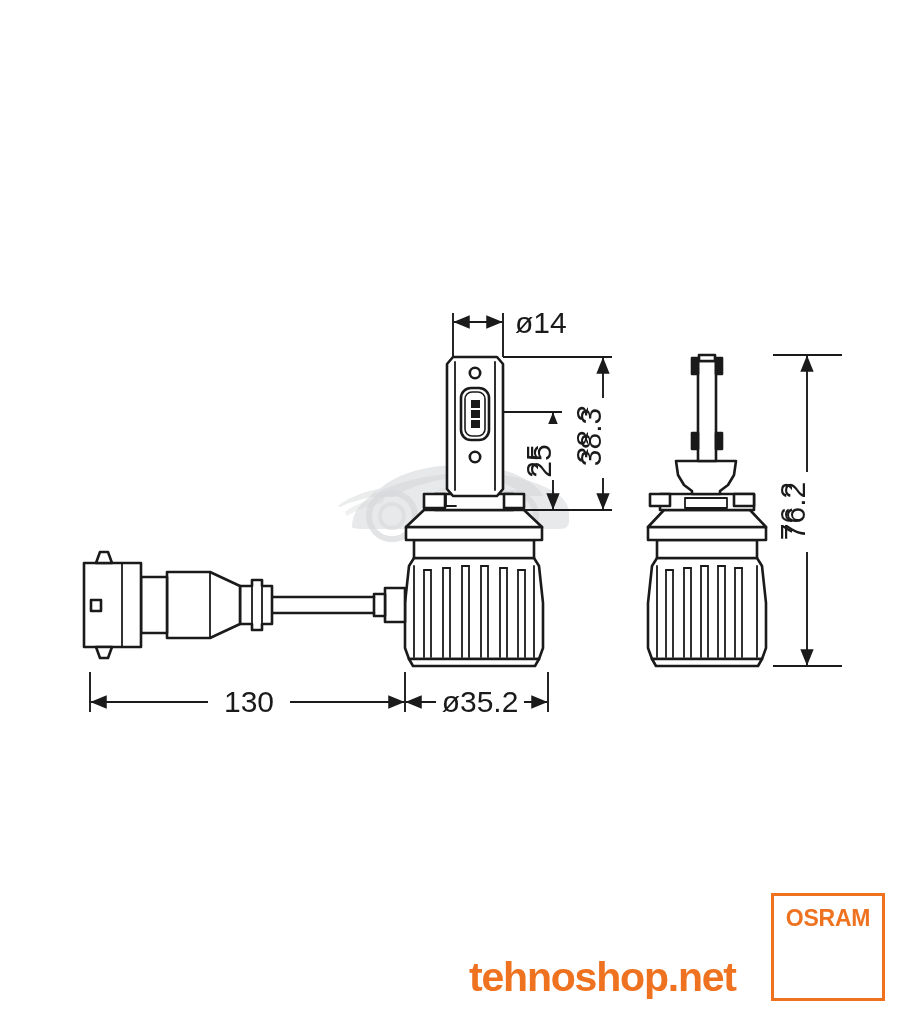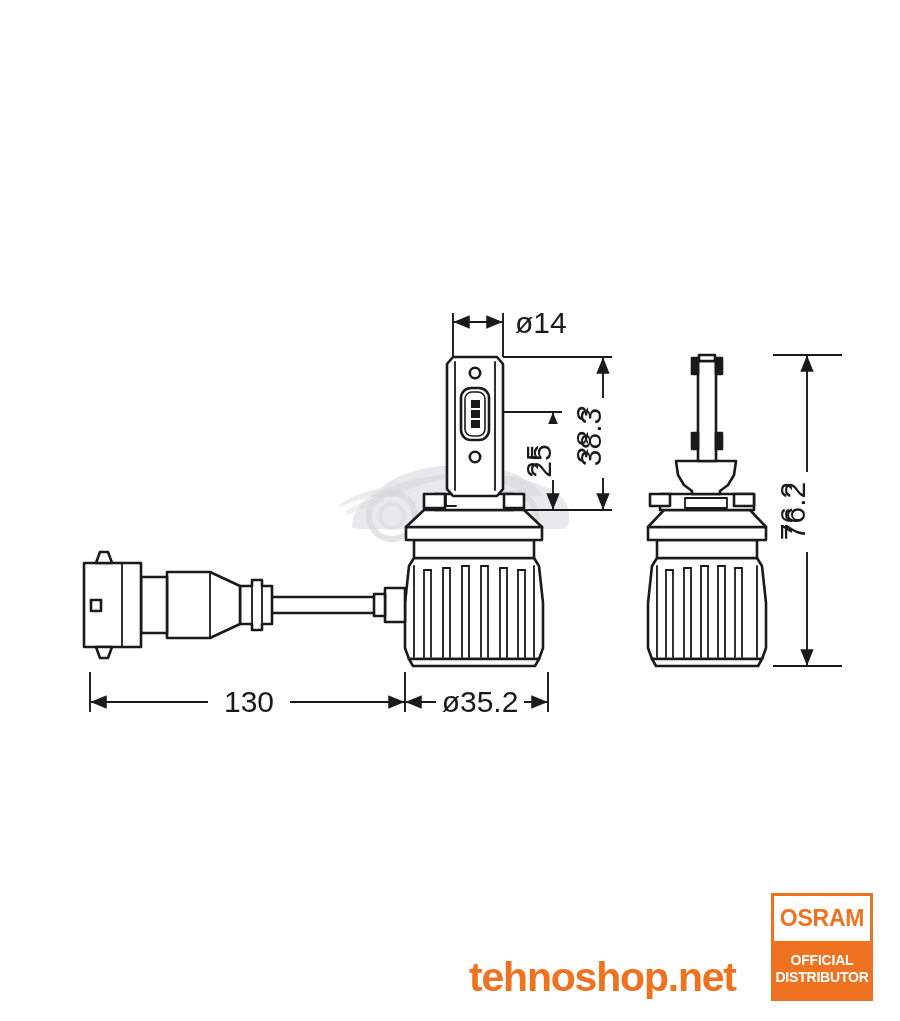--- a/index.html
+++ b/index.html
@@ -20,21 +20,21 @@
     left: 0;
     top: 0;
     width: 900px;
     height: 1021px;
     display: block;
   }
   .badge-wrap {
     position: absolute;
     left: 771px;
     top: 893px;
-    width: 102px;
+    width: 114px;
     height: 108px;
     box-sizing: border-box;
     border: 3px solid #EE7220;
     background: #ffffff;
     display: flex;
     flex-direction: column;
   }
   .badge-top {
     flex: 0 0 45px;
     display: flex;
@@ -307,17 +307,13 @@
   </g>
 
 </svg>
 
 <div class="site-brand">tehnoshop.net</div>
 
 <div class="badge-wrap">
   <div class="badge-top">
     <span class="badge-osram">OSRAM</span>
   </div>
-  <div class="badge-bottom">
-    <span>OFFICIAL</span>
-    <span>DISTRIBUTOR</span>
-  </div>
 </div>
 
 </body></html>

